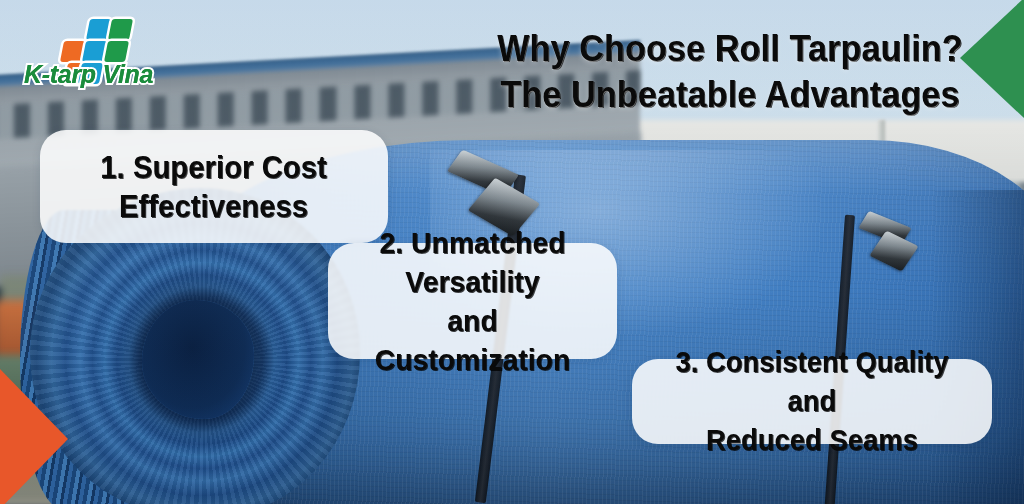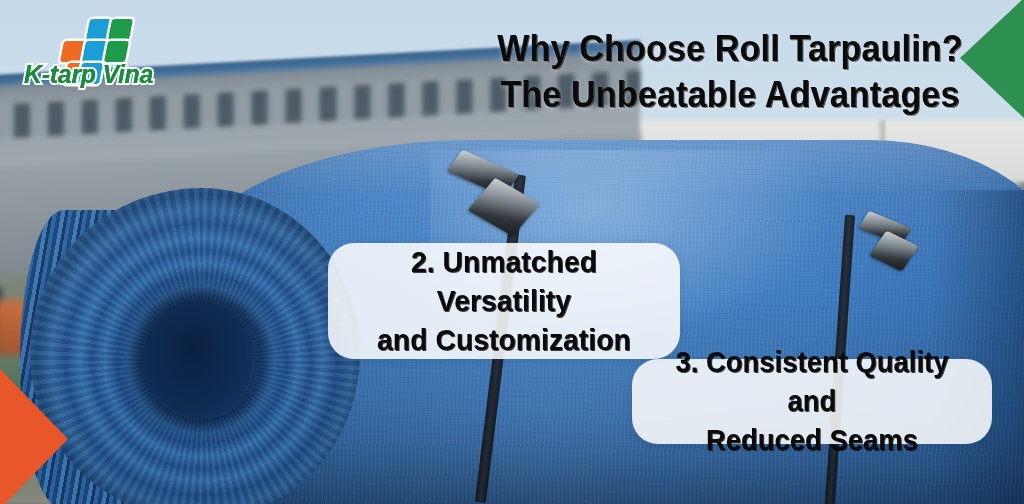--- a/index.html
+++ b/index.html
@@ -279,21 +279,21 @@
     font-weight:bold;
     color:#0a0a0a;
     font-size:31px;
     line-height:39px;
     letter-spacing:.1px;
     transform:scaleX(.94);
     padding:0 14px;
     text-shadow:1px 1px 0 rgba(0,0,0,.75);
   }
   #card1{ left:40px;  top:130px; width:348px; height:113px; }
-  #card2{ left:328px; top:243px; width:352px; height:116px;align-items:flex-end; }
+  #card2{ left:328px; top:243px; width:289px; height:116px; }
   #card3{ left:632px; top:359px; width:360px; height:85px; }
 
   #card1 .txt{ font-size:31px; }
   #card2 .txt{ font-size:30px; }
   #card3 .txt{ font-size:29px; }
 </style>
 </head>
 <body>
 
 <div id="poster">
@@ -348,20 +348,26 @@
       </div>
     <div class="logo-word">K-tarp Vina</div>
     <div class="logo-word-top">K-tarp Vina</div>
   </div>
 
   <div class="headline">
     <span class="ln">Why Choose Roll Tarpaulin?</span>
     <span class="ln">The Unbeatable Advantages</span>
   </div>
 
+  <div class="card" id="card1">
+    <div class="txt">
+      <span>1. Superior Cost</span><br>
+      <span>Effectiveness</span>
+    </div>
+  </div>
 
   <div class="card" id="card2">
     <div class="txt">
       <span>2. Unmatched Versatility</span><br>
       <span>and Customization</span>
     </div>
   </div>
 
   <div class="card" id="card3">
     <div class="txt">

